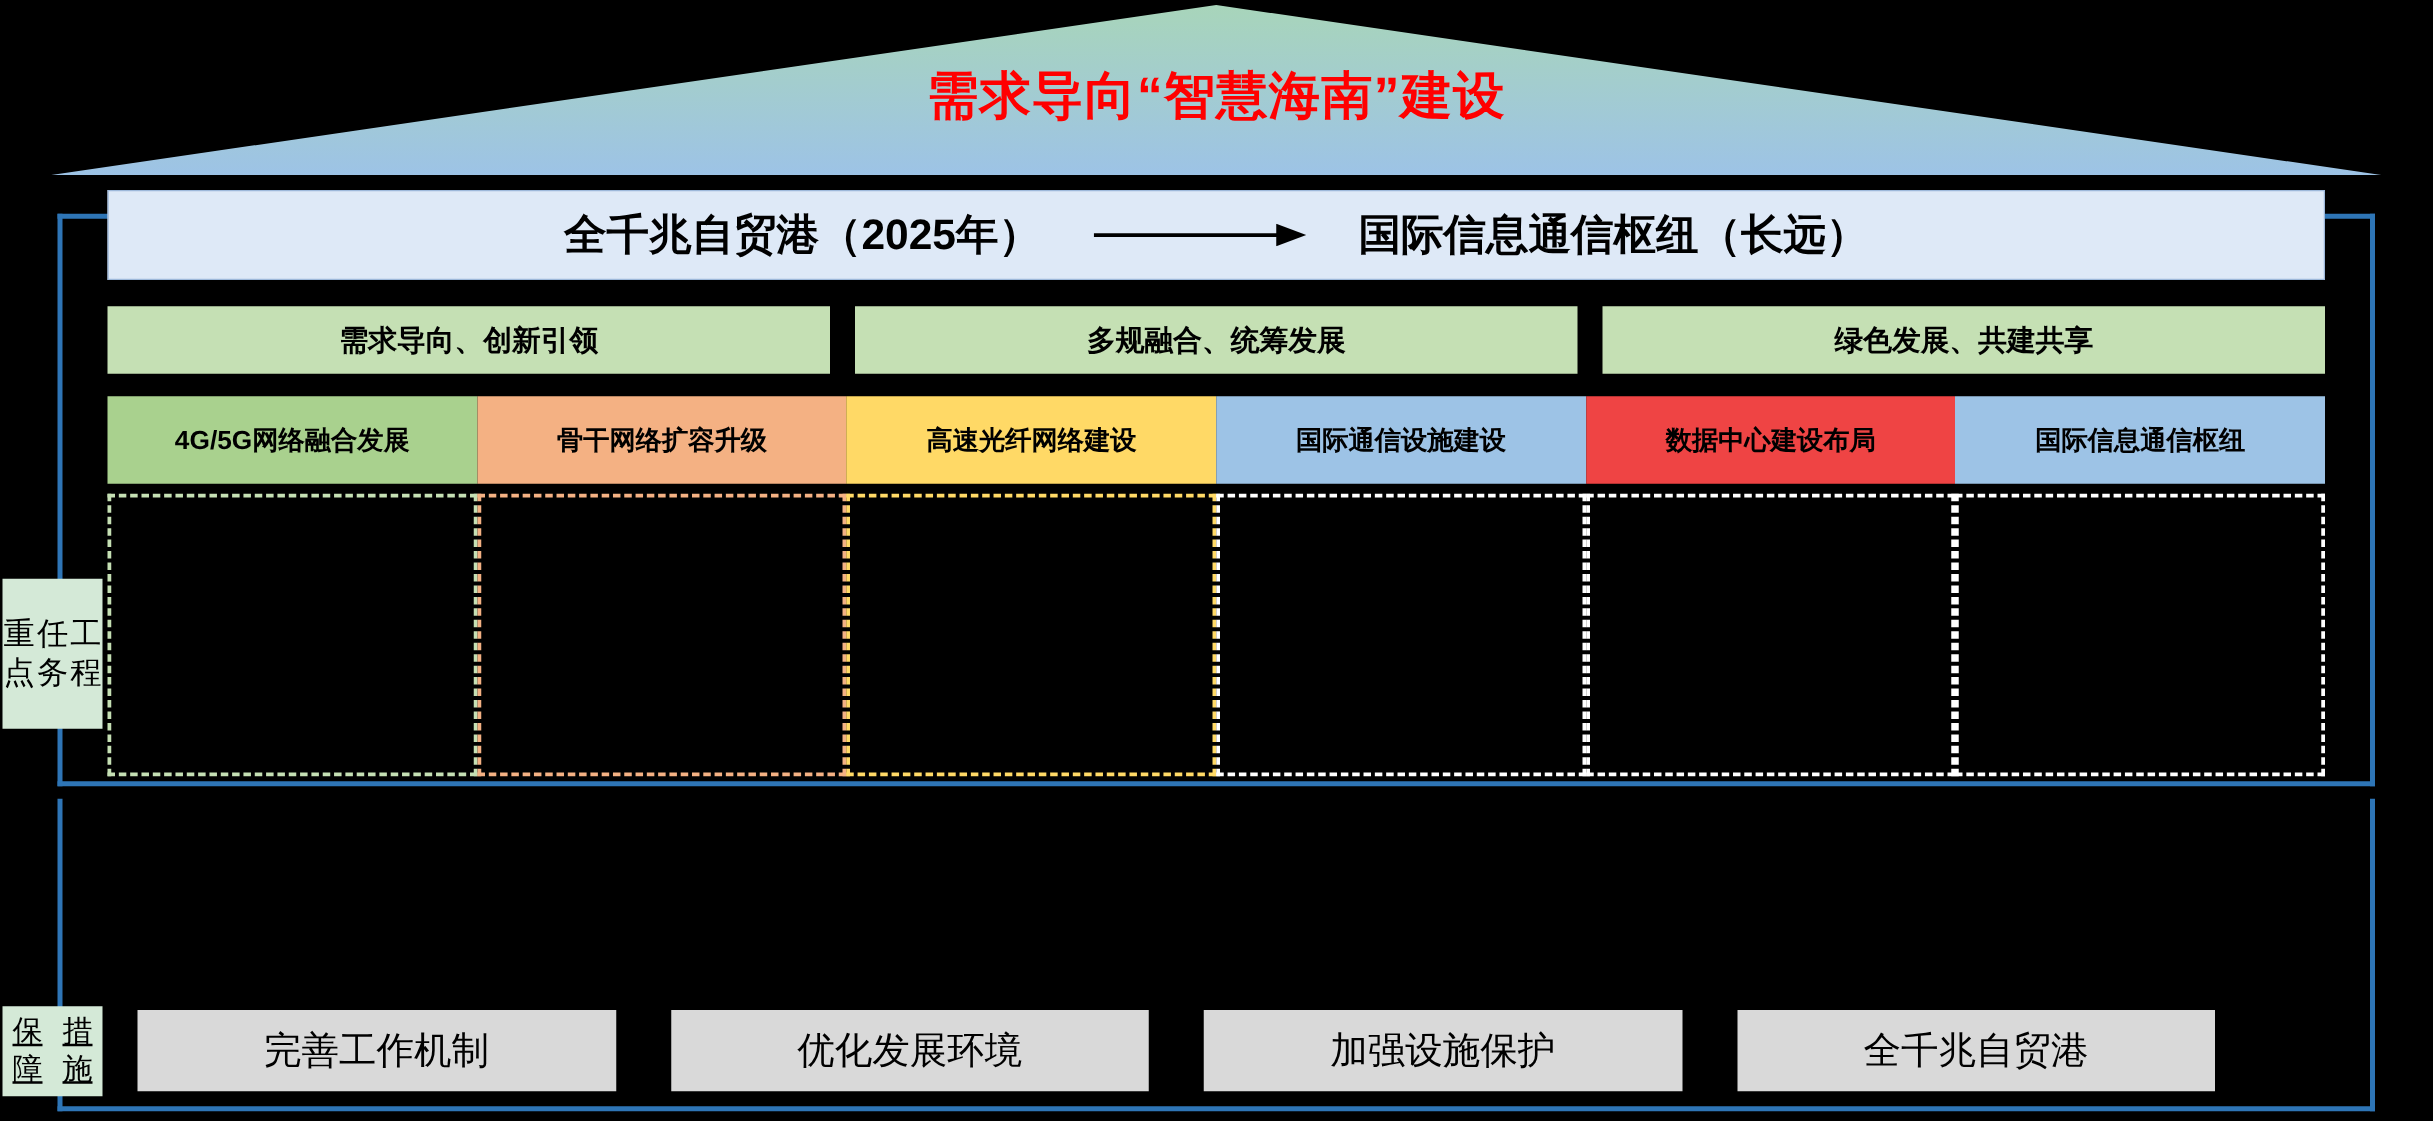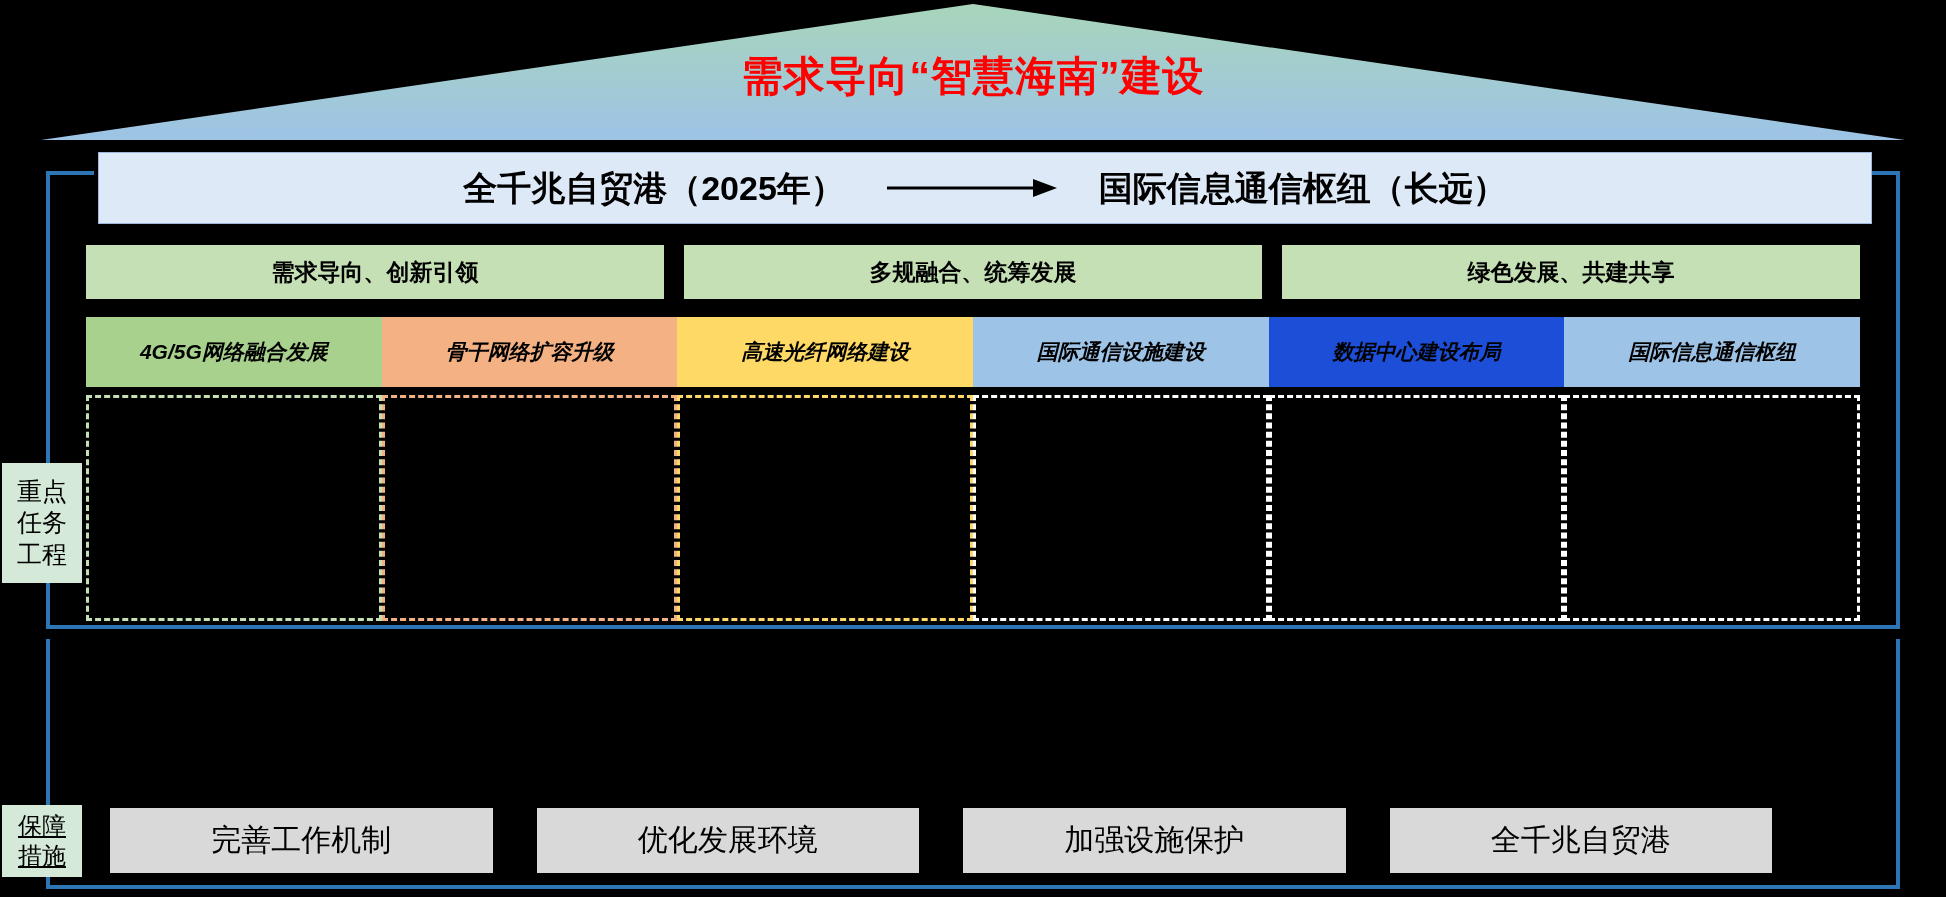--- a/index.html
+++ b/index.html
@@ -130,21 +130,20 @@
     color: #000000;
     white-space: nowrap;
   }
 
   
   #pillars {
     position: absolute;
     left: 86px; top: 317px;
     width: 1774px; height: 304px;
     display: flex;
-    font-style: italic;
   }
   .pillar { flex: 1; display: flex; flex-direction: column; }
   .pillar-head {
     height: 70px;
     display: flex;
     align-items: center;
     justify-content: center;
     font-size: 21px;
     font-weight: bold;
     color: #000000;
@@ -177,21 +176,21 @@
     font-weight: normal;
     color: #000000;
     white-space: nowrap;
   }
 
   
   .side-label {
     position: absolute;
     background: #D4E9D7;
     display: flex;
-    flex-direction: column;
+    flex-direction: row;
     align-items: center;
     justify-content: center;
     font-size: 25px;
     color: #000000;
     line-height: 1.25;
     text-align: center;
   }
   #side-label-tasks {
     left: 2px; top: 463px;
     width: 80px; height: 120px;
@@ -223,21 +222,21 @@
 
   <div id="frame-top-l" style="background: rgb(46, 117, 182);"></div>
   <div id="frame-top-r" style="background: rgb(46, 117, 182);"></div>
   <div id="frame-left" style="background: rgb(46, 117, 182);"></div>
   <div id="frame-right" style="background: rgb(46, 117, 182);"></div>
   <div id="frame-bottom" style="background: rgb(46, 117, 182);"></div>
   <div id="frame-left2" style="background: rgb(46, 117, 182);"></div>
   <div id="frame-right2" style="background: rgb(46, 117, 182);"></div>
   <div id="frame-bottom2" style="background: rgb(46, 117, 182);"></div>
 
-  <div id="vision-banner" style="background: rgb(222, 233, 247); margin-left: 12px;">
+  <div id="vision-banner" style="background: rgb(222, 233, 247);">
     <span class="vision-text">全千兆自贸港（2025年）</span>
     <span id="vision-arrow">
       <svg width="170" height="18" viewBox="0 0 170 18">
         <line x1="0" y1="9" x2="150" y2="9" stroke="#000" stroke-width="3"></line>
         <polygon points="170,9 146,0 146,18" fill="#000"></polygon>
       </svg>
     </span>
     <span class="vision-text">国际信息通信枢纽（长远）</span>
   </div>
 
@@ -269,21 +268,21 @@
     </div>
     <div class="pillar">
       <div class="pillar-head" style="background: rgb(255, 217, 102);">高速光纤网络建设</div>
       <div class="pillar-body" style="border-color: rgb(255, 217, 102);"></div>
     </div>
     <div class="pillar">
       <div class="pillar-head" style="background: rgb(157, 195, 230);">国际通信设施建设</div>
       <div class="pillar-body" style="border-color: rgb(255, 255, 255);"></div>
     </div>
     <div class="pillar">
-      <div class="pillar-head" style="background: #1d4ed8;">数据中心建设布局</div>
+      <div class="pillar-head" style="background: #ef4444;">数据中心建设布局</div>
       <div class="pillar-body" style="border-color: rgb(255, 255, 255);"></div>
     </div>
     <div class="pillar">
       <div class="pillar-head" style="background: rgb(157, 195, 230);">国际信息通信枢纽</div>
       <div class="pillar-body" style="border-color: rgb(255, 255, 255);"></div>
     </div>
   </div>
 
   <div id="guarantee">
     <div class="guarantee-box" style="background: rgb(217, 217, 217);">完善工作机制</div>

